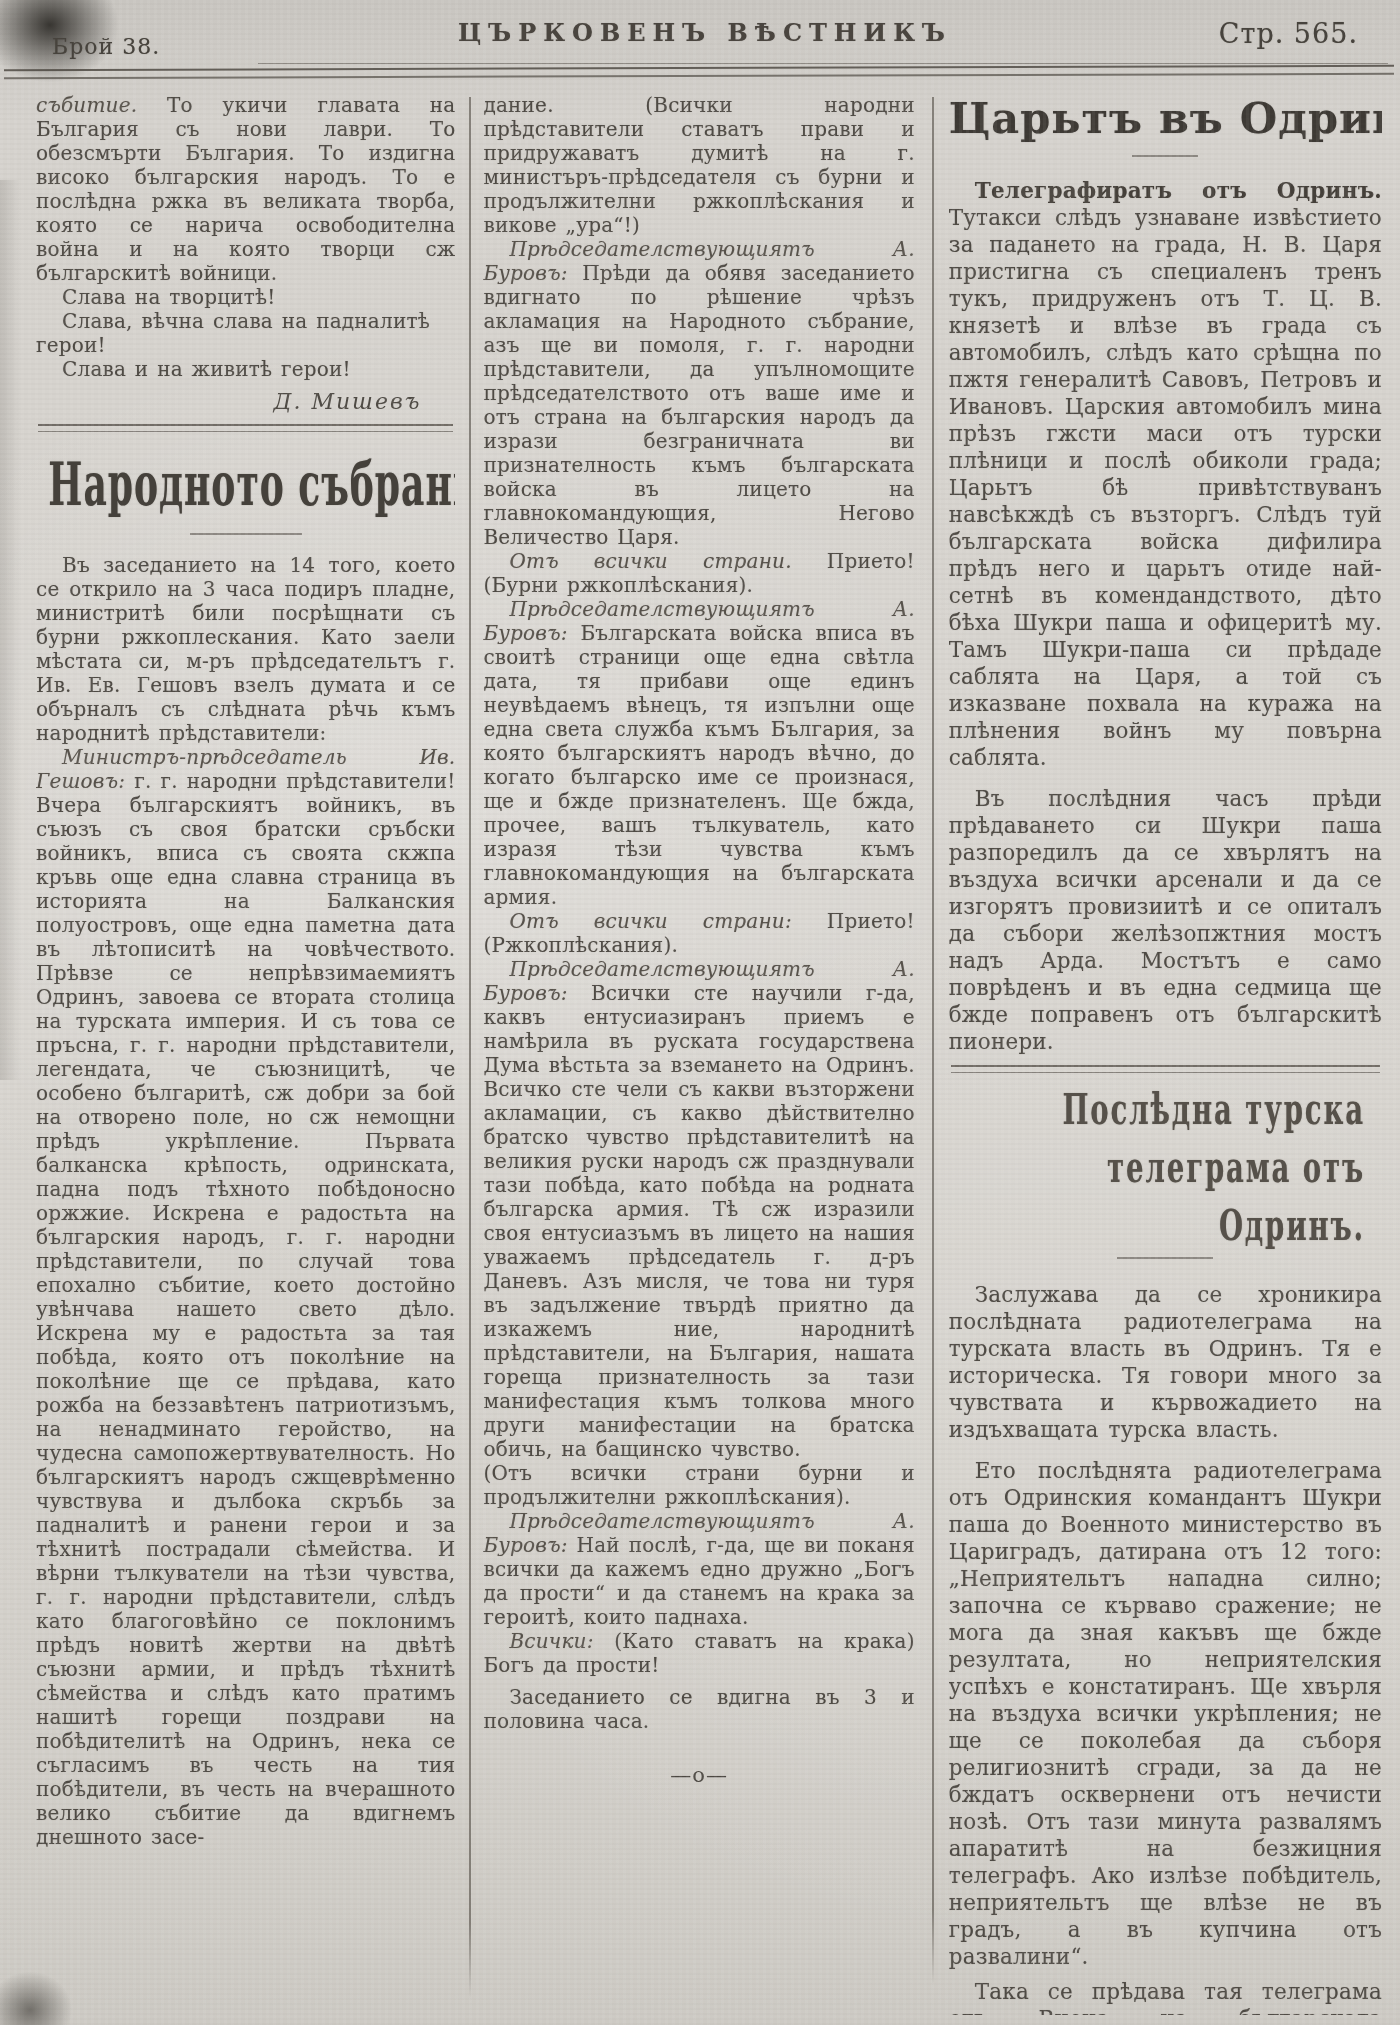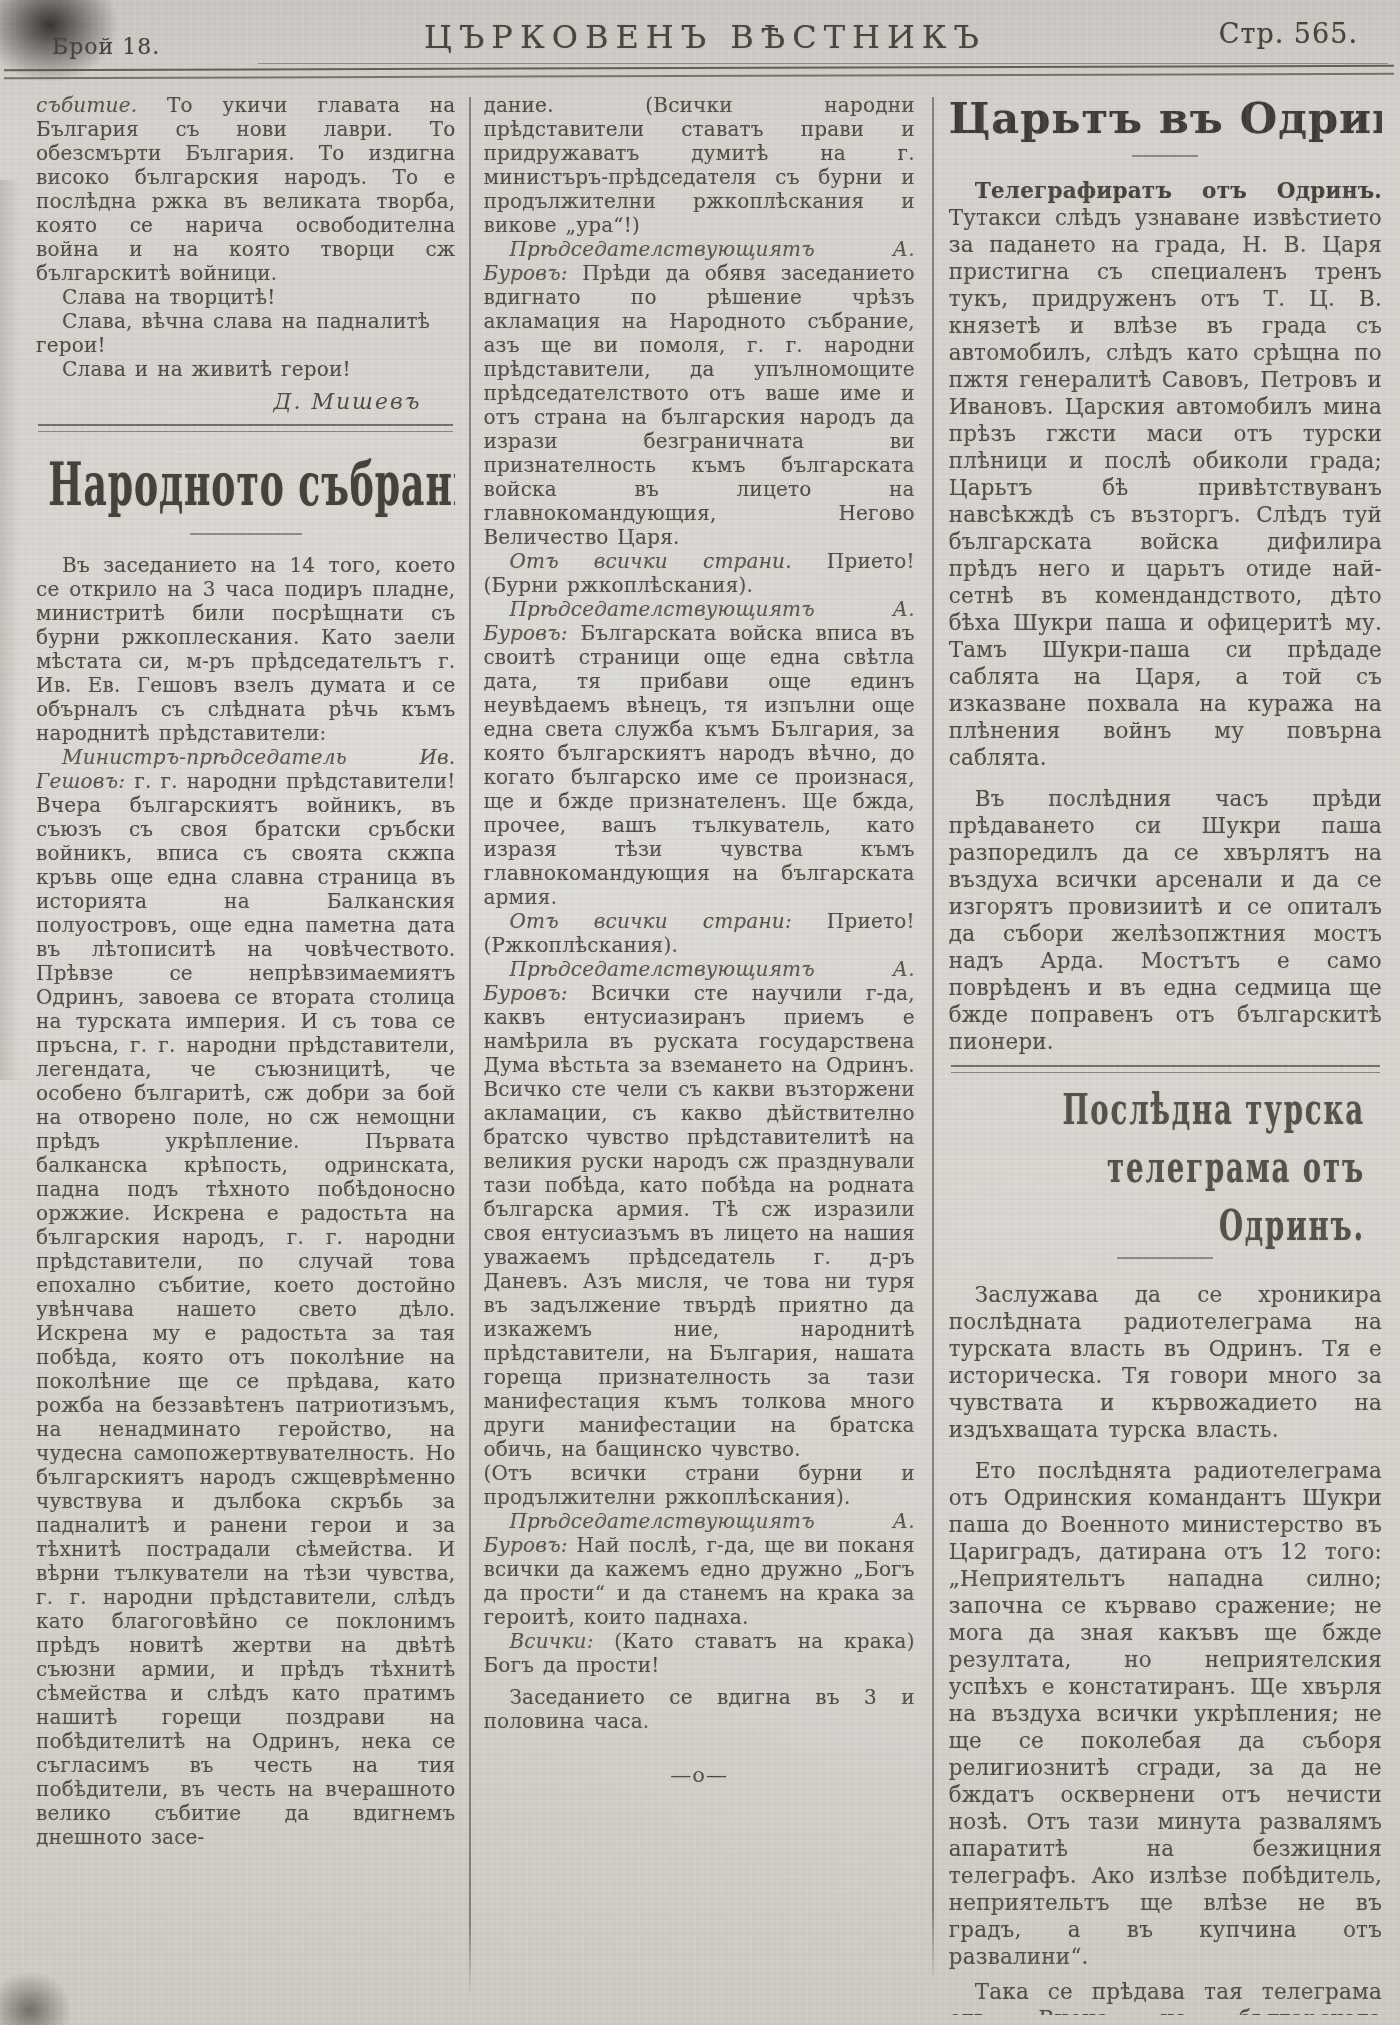--- a/index.html
+++ b/index.html
@@ -22,21 +22,21 @@
     background:radial-gradient(closest-side, rgba(30,28,24,.85), rgba(30,28,24,0) 72%);}
   .smudge-bl{position:absolute;left:-30px;bottom:-40px;width:120px;height:110px;pointer-events:none;
     background:radial-gradient(closest-side, rgba(40,37,32,.55), rgba(40,37,32,0) 70%);}
   .smudge-l{position:absolute;left:-14px;top:180px;width:34px;height:900px;pointer-events:none;
     background:linear-gradient(90deg, rgba(60,56,50,.25), rgba(60,56,50,0));}
 
   
   .head{display:flex;align-items:flex-start;padding:18px 42px 0 52px;position:relative;}
   .issue{width:200px;font-size:22px;margin-top:16px;letter-spacing:1px;color:#47433d;
     text-shadow:0 0 1px rgba(70,64,56,.4);}
-  .masthead{flex:1;text-align:center;font-size:32px;font-weight:normal;letter-spacing:7px;
+  .masthead{flex:1;text-align:center;font-size:24px;font-weight:bold;letter-spacing:7px;
     color:#4a453f;text-shadow:0 0 1px rgba(70,64,56,.35);}
   .pageno{width:200px;text-align:right;font-size:27px;letter-spacing:1px;color:#47433d;
     text-shadow:0 0 1px rgba(70,64,56,.4);}
   .head-rule-thin{height:1px;background:rgba(62,57,50,.45);margin:4px 12px 0 258px;}
   .head-rule{height:6px;border-top:2px solid rgba(58,53,46,.72);border-bottom:2px solid rgba(58,53,46,.6);
     margin:3px 6px 0 4px;transform:rotate(-0.18deg);}
 
   
   .columns{display:flex;align-items:stretch;box-sizing:border-box;
     padding:16px 18px 0 36px;height:1938px;}
@@ -82,21 +82,21 @@
 </head>
 <body>
 
 <div class="page">
   <div class="overlay grain"></div>
   <div class="smudge-tl"></div>
   <div class="smudge-bl"></div>
   <div class="smudge-l"></div>
 
   <header class="head">
-    <span class="issue">Брой 18.</span>
+    <span class="issue">Брой 38.</span>
     <span class="masthead">ЦЪРКОВЕНЪ ВѢСТНИКЪ</span>
     <span class="pageno">Стр. 565.</span>
   </header>
   <div class="head-rule-thin"></div>
   <div class="head-rule"></div>
 
   <main class="columns">
 
     <section class="col col1">
       <p class="body-p"><span class="lead">събитие.</span> <span>То укичи главата на България съ нови лаври. То обезсмърти България. То издигна високо българския народъ. То е послѣдна ржка въ великата творба, която се нарича освободителна война и на която творци сж българскитѣ войници.</span></p>

